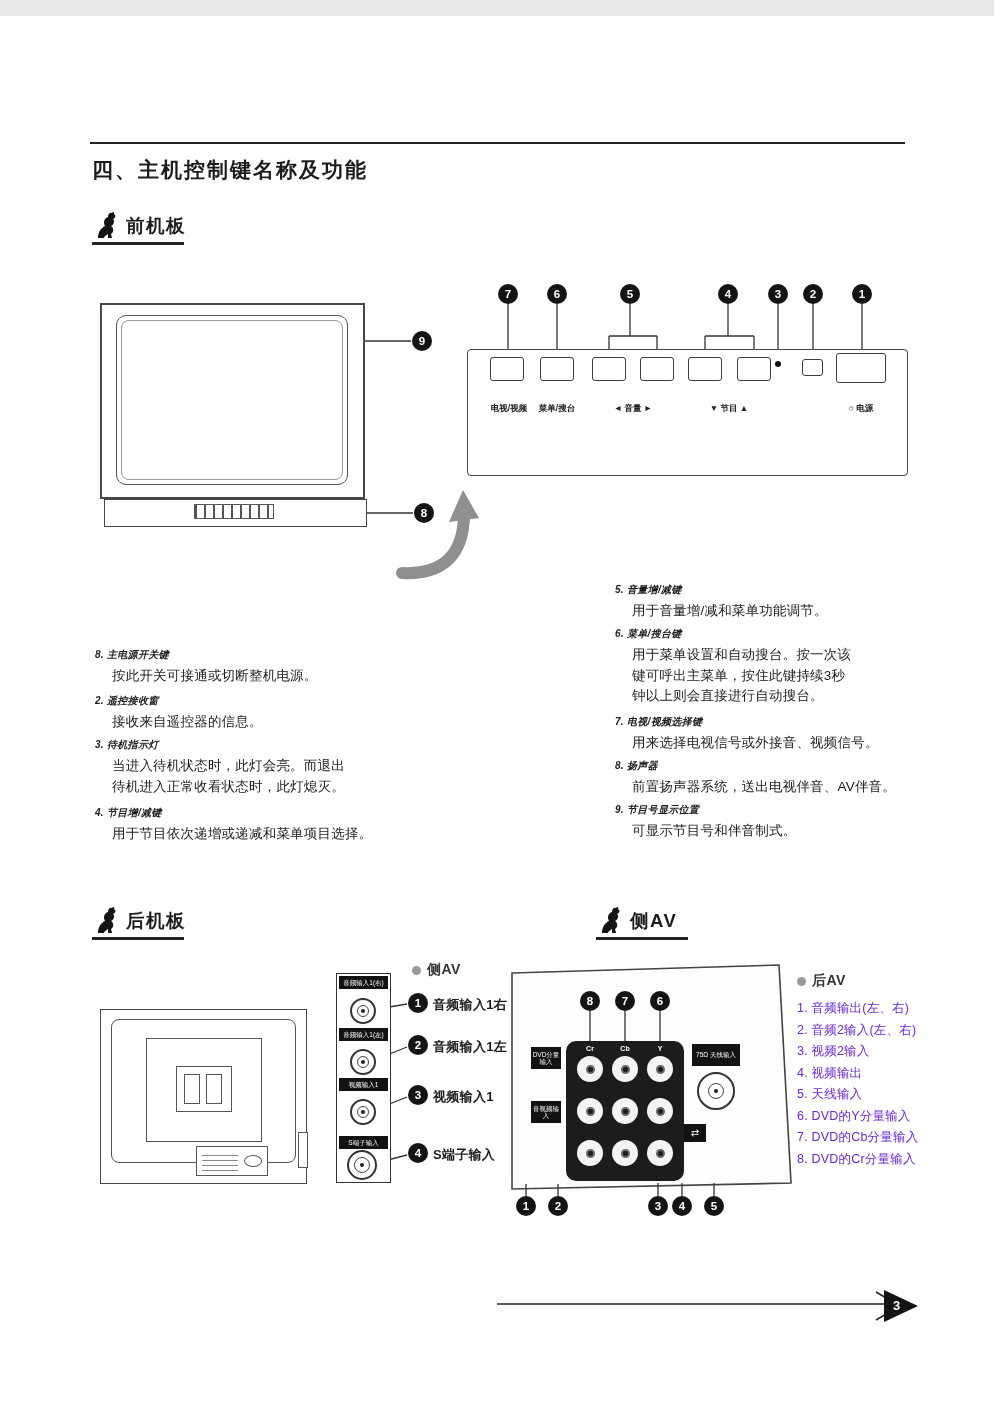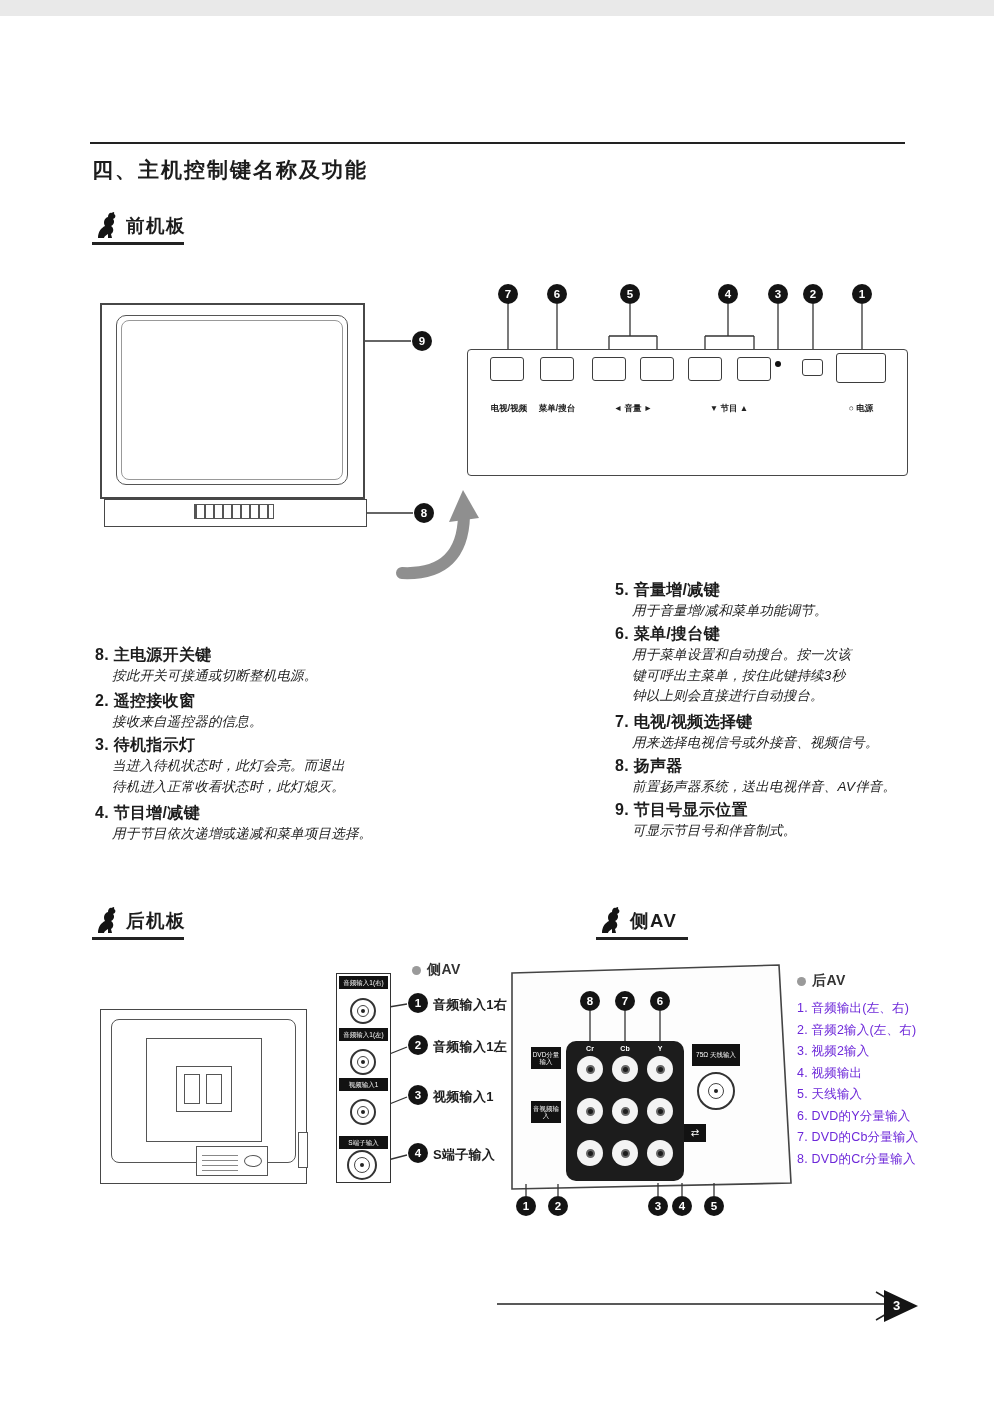--- a/index.html
+++ b/index.html
@@ -6,22 +6,22 @@
   html,body{background:#e9e9e9;}
   .page{position:relative;width:994px;height:1404px;background:#ffffff;overflow:hidden;
         font-family:"Liberation Sans","DejaVu Sans",sans-serif;color:#1c1c1c;margin:16px auto;}
   .art{position:absolute;left:0;top:0;z-index:1;}
   .lyr{position:absolute;z-index:2;}
   .rule{position:absolute;background:#222;z-index:2;}
   .co{position:absolute;width:20px;height:20px;border-radius:50%;background:#141414;color:#fff;
       display:flex;align-items:center;justify-content:center;font-size:11.5px;font-weight:bold;z-index:3;}
   .page-title{font-size:21px;font-weight:bold;letter-spacing:2px;}
   .heading{font-size:18.5px;font-weight:bold;letter-spacing:1.5px;}
-  .fn-title{font-size:16px;font-weight:bold;letter-spacing:.3px;line-height:22px;}
-  .fn-line{font-size:13.5px;font-weight:500;padding-left:17px;line-height:20.5px;letter-spacing:.2px;font-style:italic;}
+  .fn-title{font-size:10px;font-weight:bold;letter-spacing:.3px;line-height:22px;font-style:italic;}
+  .fn-line{font-size:13.5px;font-weight:500;padding-left:17px;line-height:20.5px;letter-spacing:.2px;}
   .pbtn{position:absolute;border:1.6px solid #3d3d3d;border-radius:3px;background:#fff;z-index:2;}
   .plabel{position:absolute;font-size:8.5px;color:#222;text-align:center;font-weight:bold;z-index:2;white-space:nowrap;}
   .frame{position:absolute;background:#fff;z-index:2;}
   .jack{position:absolute;border-radius:50%;border:2px solid #333;background:#fff;
         display:flex;align-items:center;justify-content:center;z-index:3;}
   .jack .inner{border-radius:50%;border:1.5px solid #444;display:flex;align-items:center;justify-content:center;}
   .jack .dot{width:4px;height:4px;border-radius:50%;background:#222;}
   .plate{position:absolute;background:#121212;color:#fff;font-size:6.5px;display:flex;align-items:center;
          justify-content:center;text-align:center;line-height:1.15;z-index:3;letter-spacing:0;}
   .blackbox{position:absolute;background:#121212;color:#fff;display:flex;align-items:center;justify-content:center;

